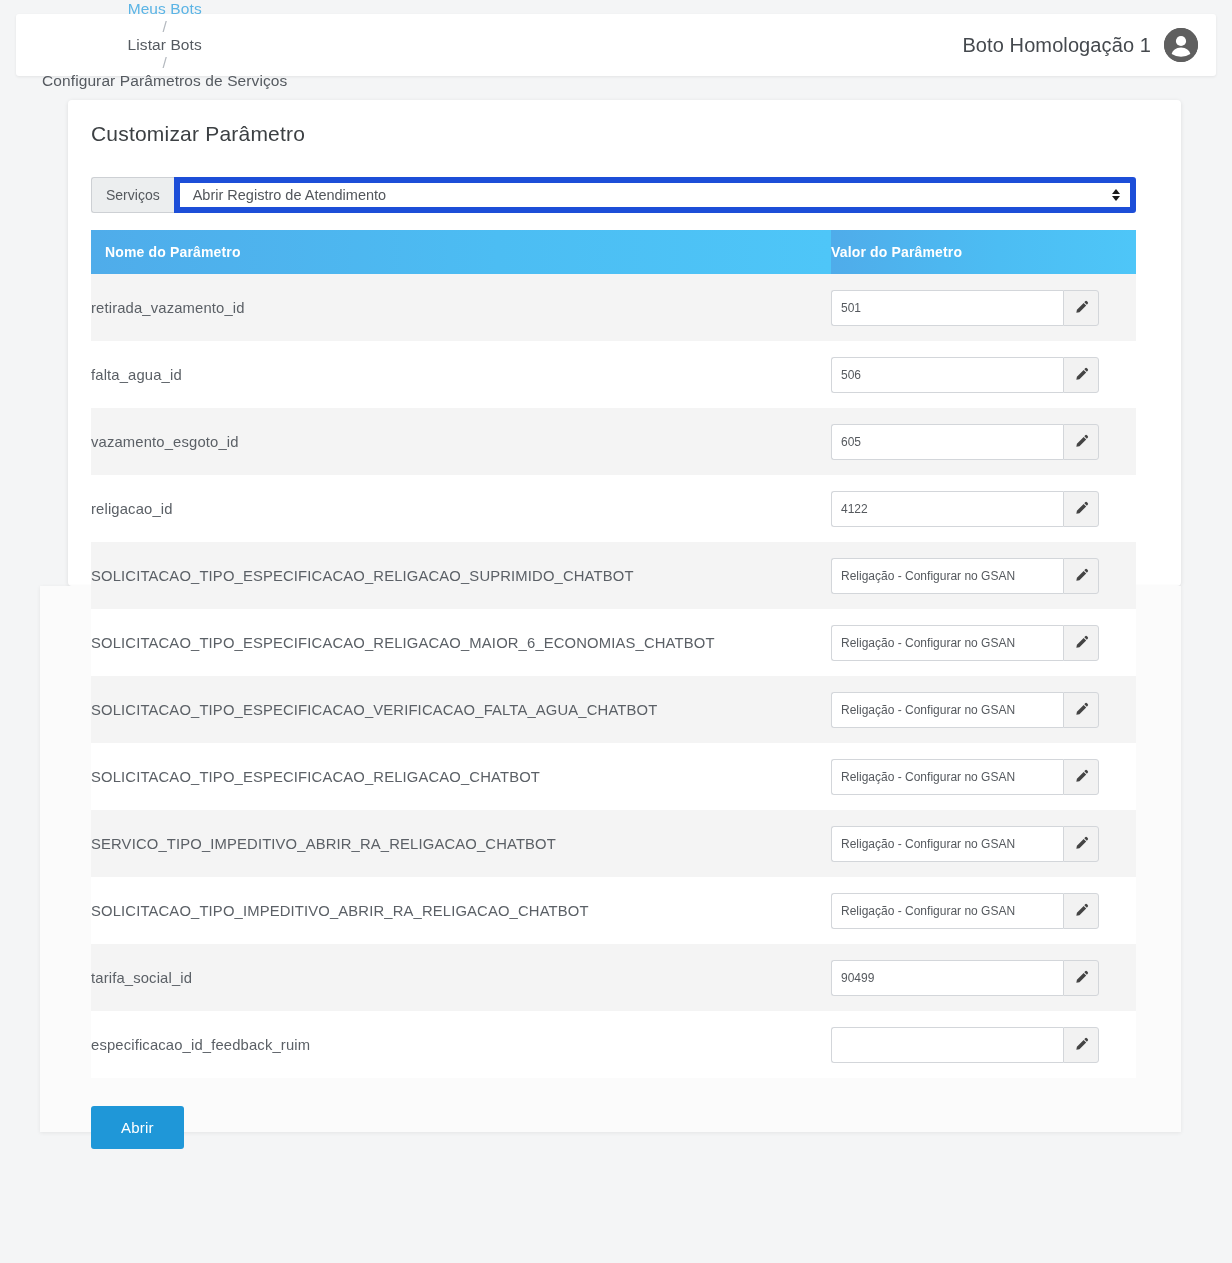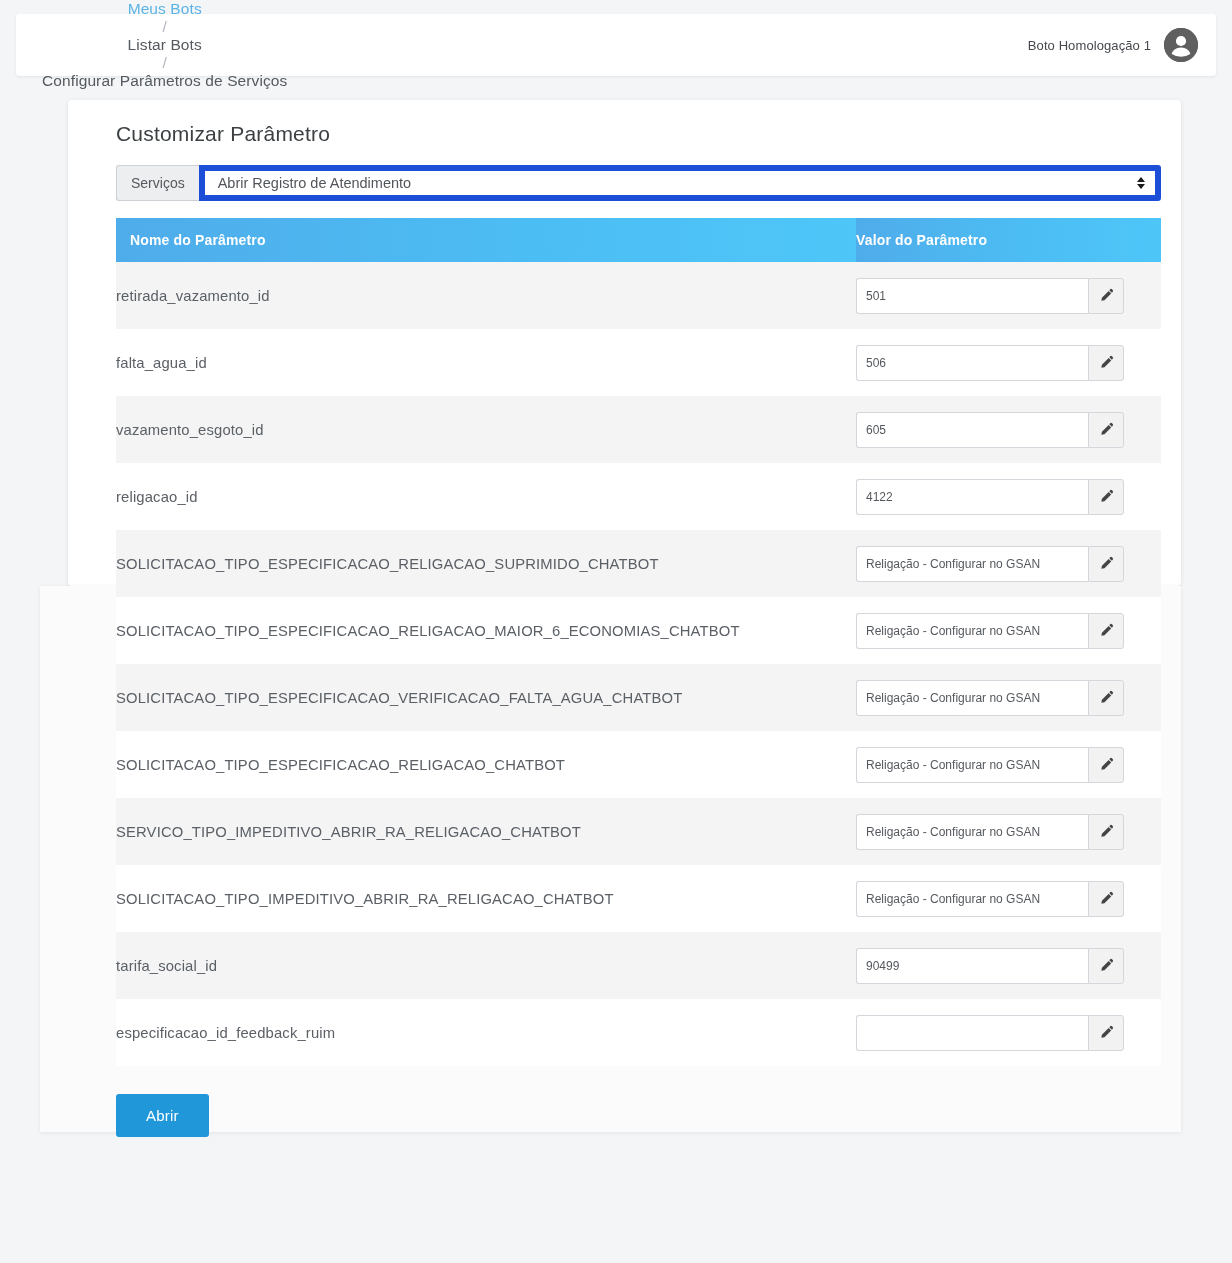--- a/index.html
+++ b/index.html
@@ -49,21 +49,21 @@
   }
   .bc-current { color: #555a60; }
 
   .topbar-right {
     margin-left: auto;
     display: flex;
     align-items: center;
     gap: 13px;
   }
   .user-name {
-    font-size: 13px;
+    font-size: 20px;
     color: #45494e;
     letter-spacing: .1px;
   }
   .avatar {
     width: 34px; height: 34px;
     border-radius: 50%;
     background: #5f5f5f;
     display: flex;
     align-items: center;
     justify-content: center;
@@ -88,39 +88,39 @@
     left: 40px; top: 586px;
     width: 1141px;
     height: 546px;
     background: #fbfbfb;
     box-shadow: 0 1px 4px rgba(0,0,0,0.07);
   }
 
   
   .content {
     position: absolute;
-    left: 84px; top: 100px;
+    left: 59px; top: 100px;
     width: 1113px;
     padding: 0;
   }
 
   .card-title {
     margin: 0;
     padding: 22px 0 0 32px;
     font-size: 21px;
     font-weight: 400;
     color: #3c4043;
     letter-spacing: .2px;
   }
 
   
   .select-group {
     display: flex;
     align-items: stretch;
-    margin: 19px 0 0 32px;
+    margin: 31px 0 0 32px;
     width: 1045px;
     height: 36px;
   }
   .select-addon {
     display: flex;
     align-items: center;
     padding: 0 14px;
     background: #eceeef;
     border: 1px solid #cdd0d4;
     border-right: none;

